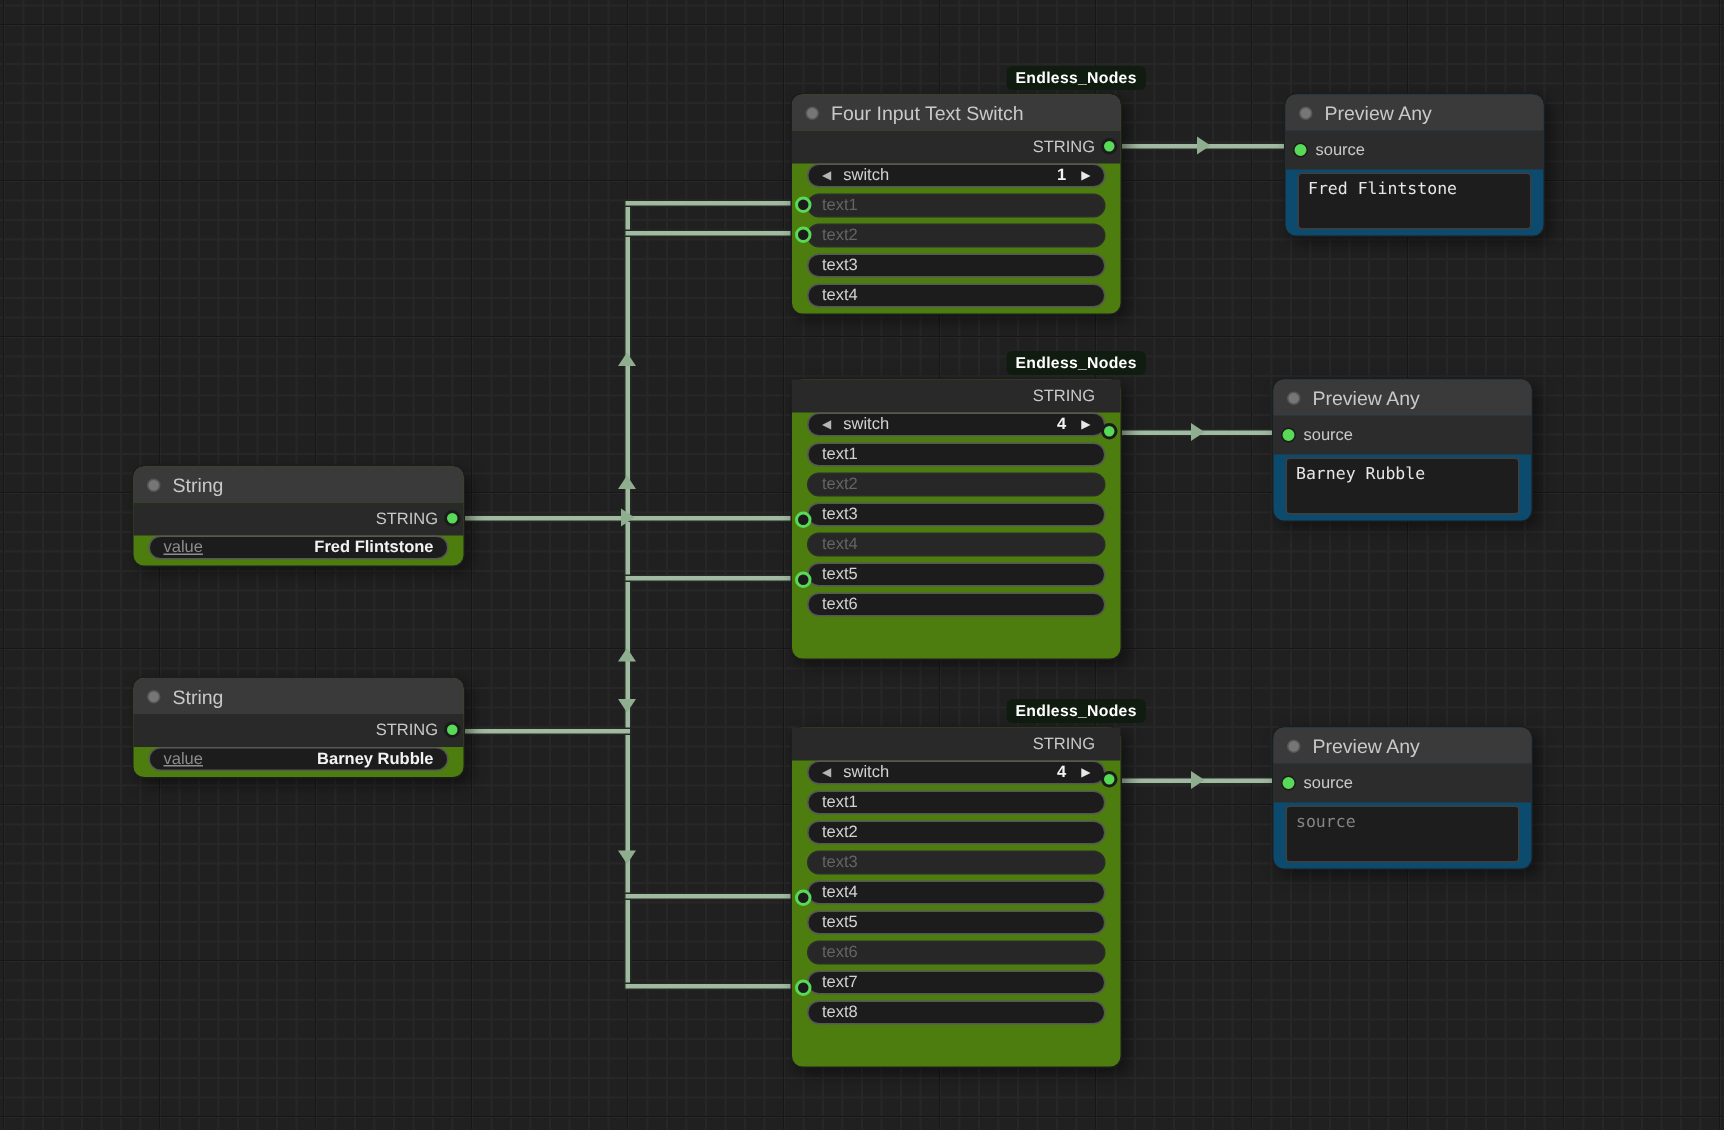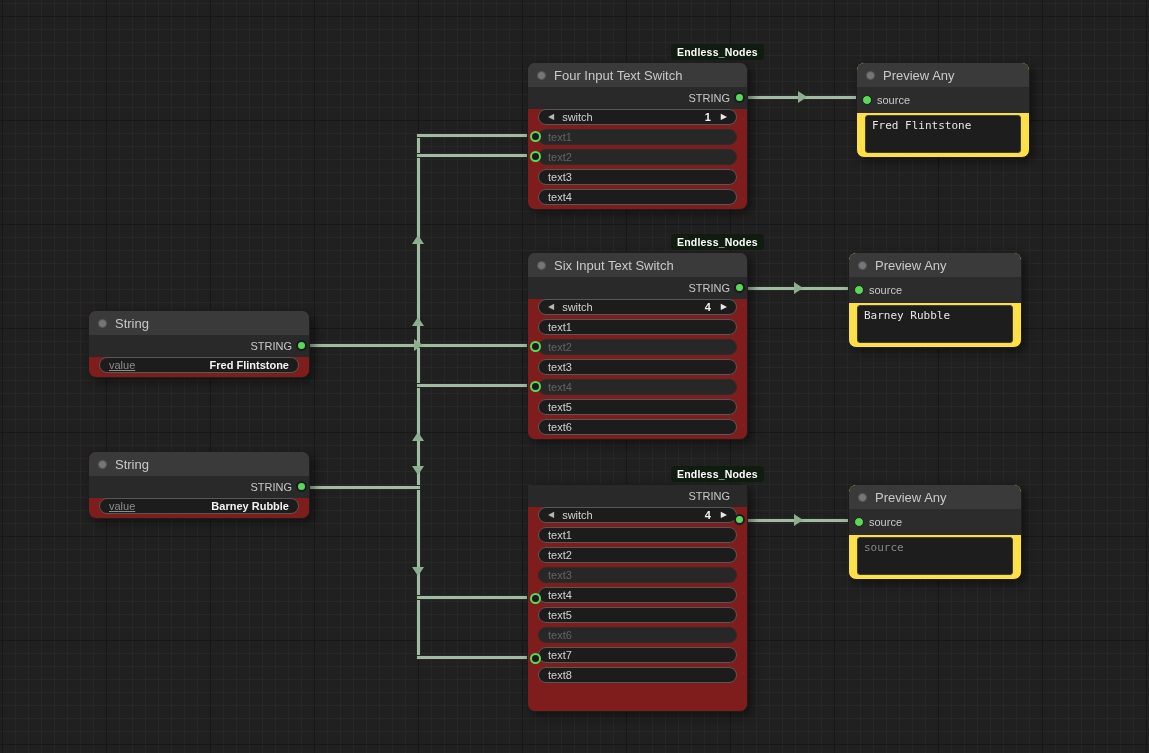--- a/index.html
+++ b/index.html
@@ -10,25 +10,25 @@
     background-image:
       linear-gradient(#171717 1px, transparent 1px),
       linear-gradient(90deg,#171717 1px, transparent 1px),
       linear-gradient(#272727 1px, transparent 1px),
       linear-gradient(90deg,#272727 1px, transparent 1px);
     background-size:104px 104px,104px 104px,13px 13px,13px 13px;
     background-position:0 16px,106px 0,0 3px,2px 0;
     position:relative;
   }
   .node{
-    position:absolute; background:#7f1d1d; border-radius:8px;
+    position:absolute; background:#4d7c0f; border-radius:8px;
     border:1px solid #1d1d1d;
     box-shadow:4px 4px 10px rgba(0,0,0,.45);
   }
-  .node.light{ background:#fde047; }
+  .node.light{ background:#0c4a6e; }
   .titlebar{
     height:24px; background:#3a3a3a; border-radius:7px 7px 0 0;
     display:flex; align-items:center; padding:0 9px; gap:8px;
     color:#c9c9c9; font-size:13px; white-space:nowrap;
   }
   .tdot{ width:9px; height:9px; border-radius:50%; background:#767676; border:1px solid #565656; flex:0 0 auto; }
   .slotrow{
     height:22px; background:#292929; display:flex; align-items:center;
     justify-content:flex-end; padding-right:17px;
     color:#c9c9c9; font-size:11px;
@@ -175,24 +175,20 @@
       </div>
     <div class="widget">
         <span>text4</span>
       </div>
   </div>
   <span class="in-ring" style="top:68px;"></span>
   <span class="in-ring" style="top:88px;"></span>
 </div>
 
 <div class="node" style="left:527px;top:252px;width:221px;height:188px;">
-  <div class="titlebar">
-    <span class="tdot"></span>
-    <span>Six Input Text Switch</span>
-  </div>
   <div class="slotrow">
     <span>STRING</span>
   </div>
   <span class="out-socket"></span>
   <div class="rows">
     <div class="widget">
       <span class="warrow">◀</span>
       <span class="wlabel">switch</span>
       <span class="spacer"></span>
       <span class="wvalue">4</span>

